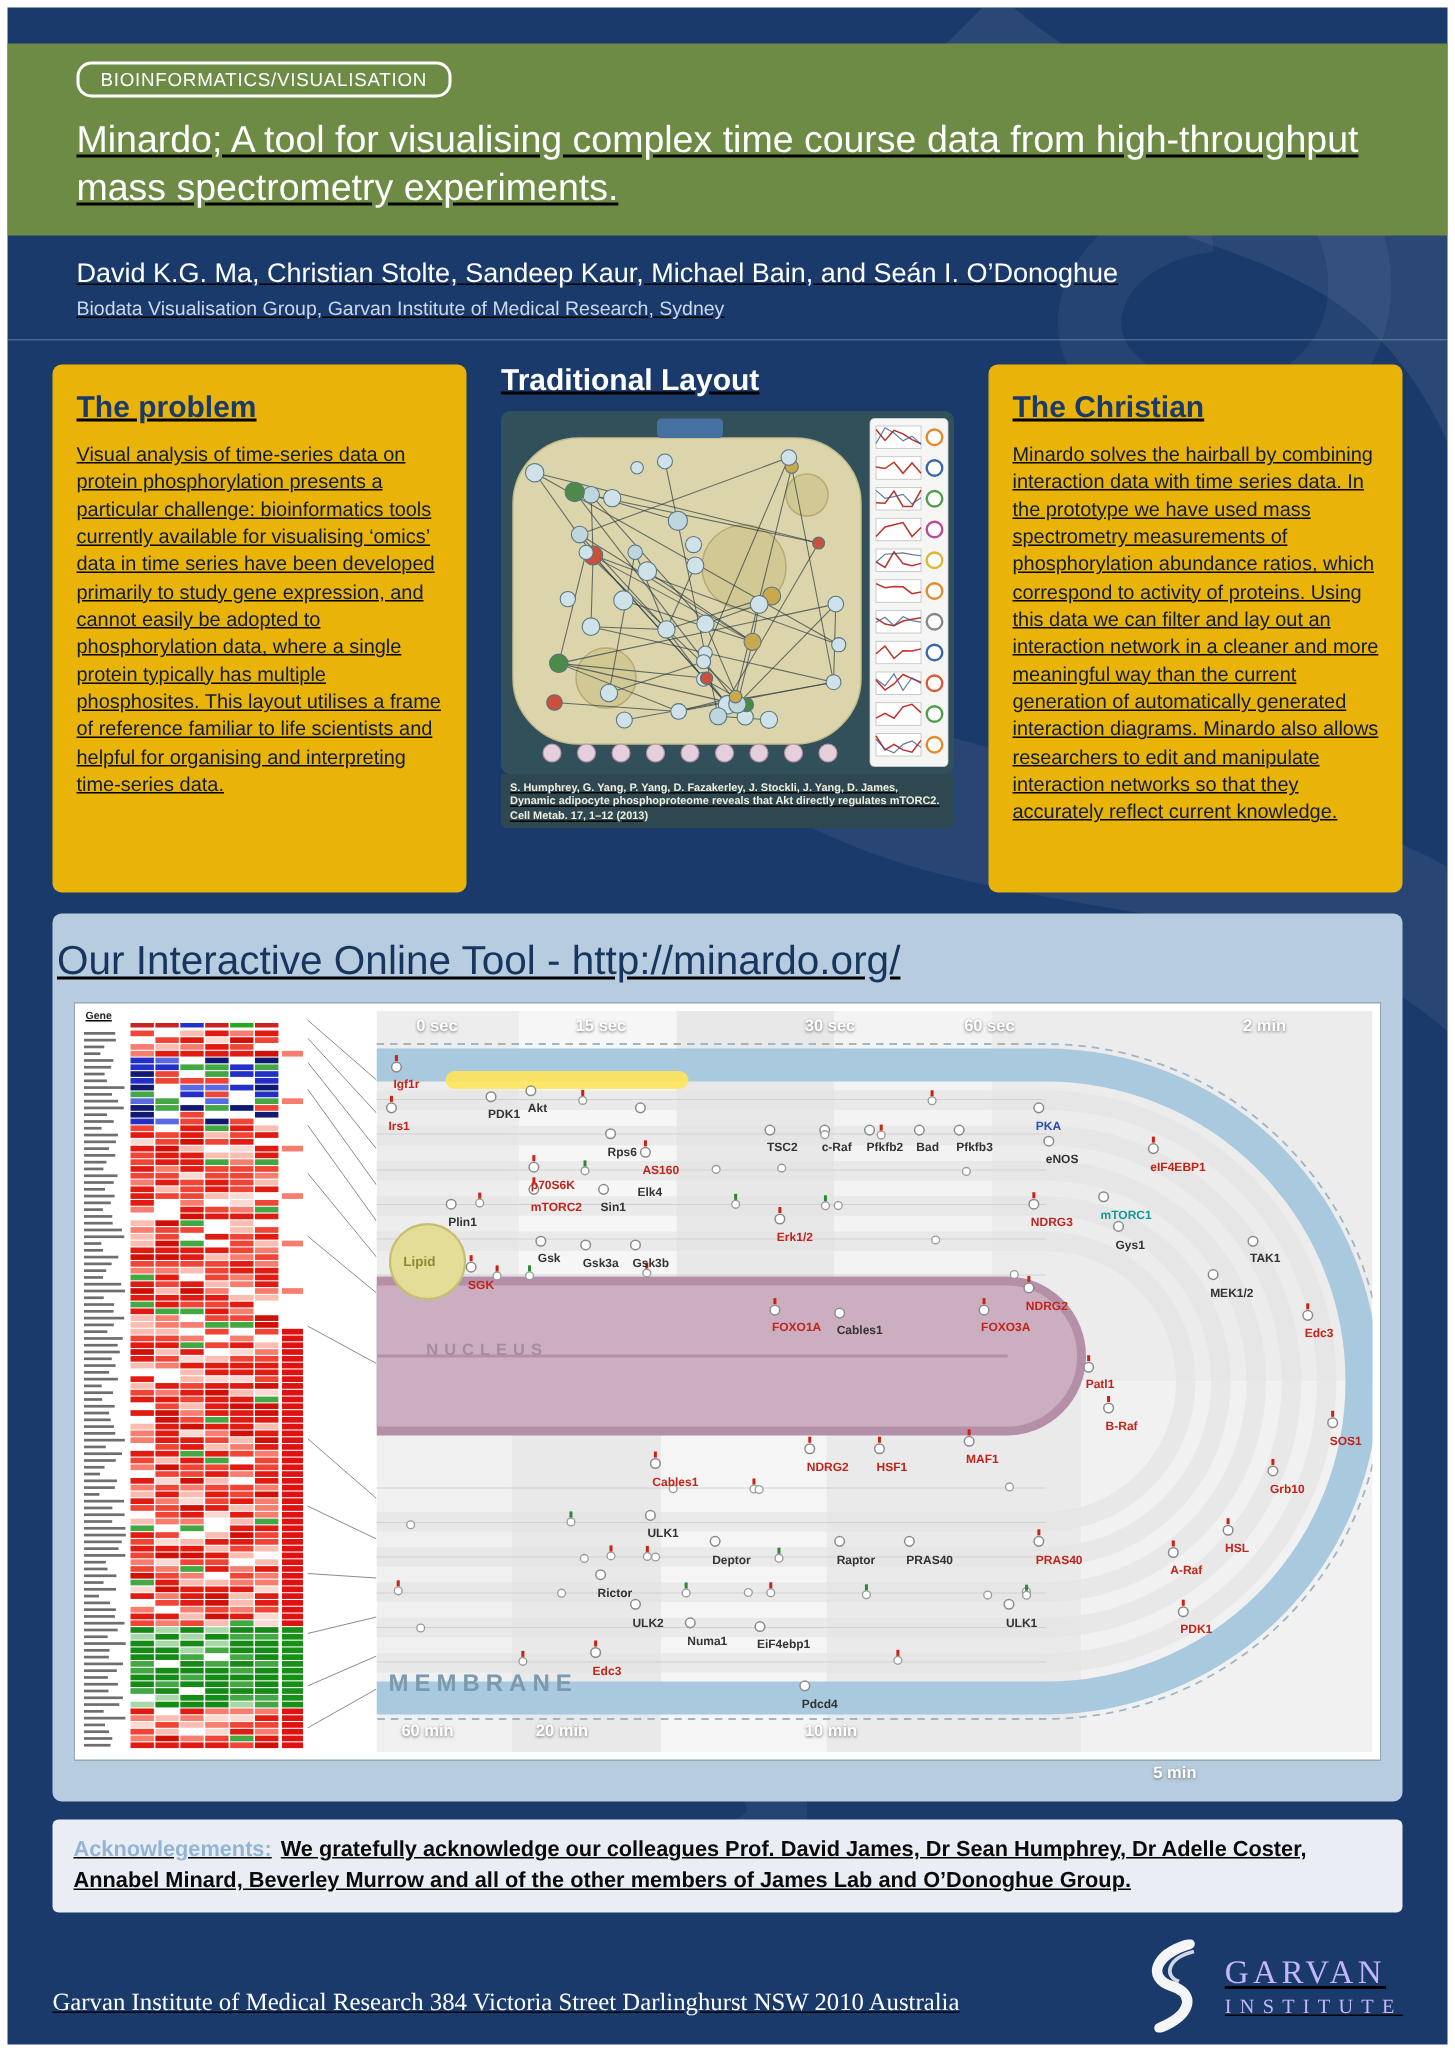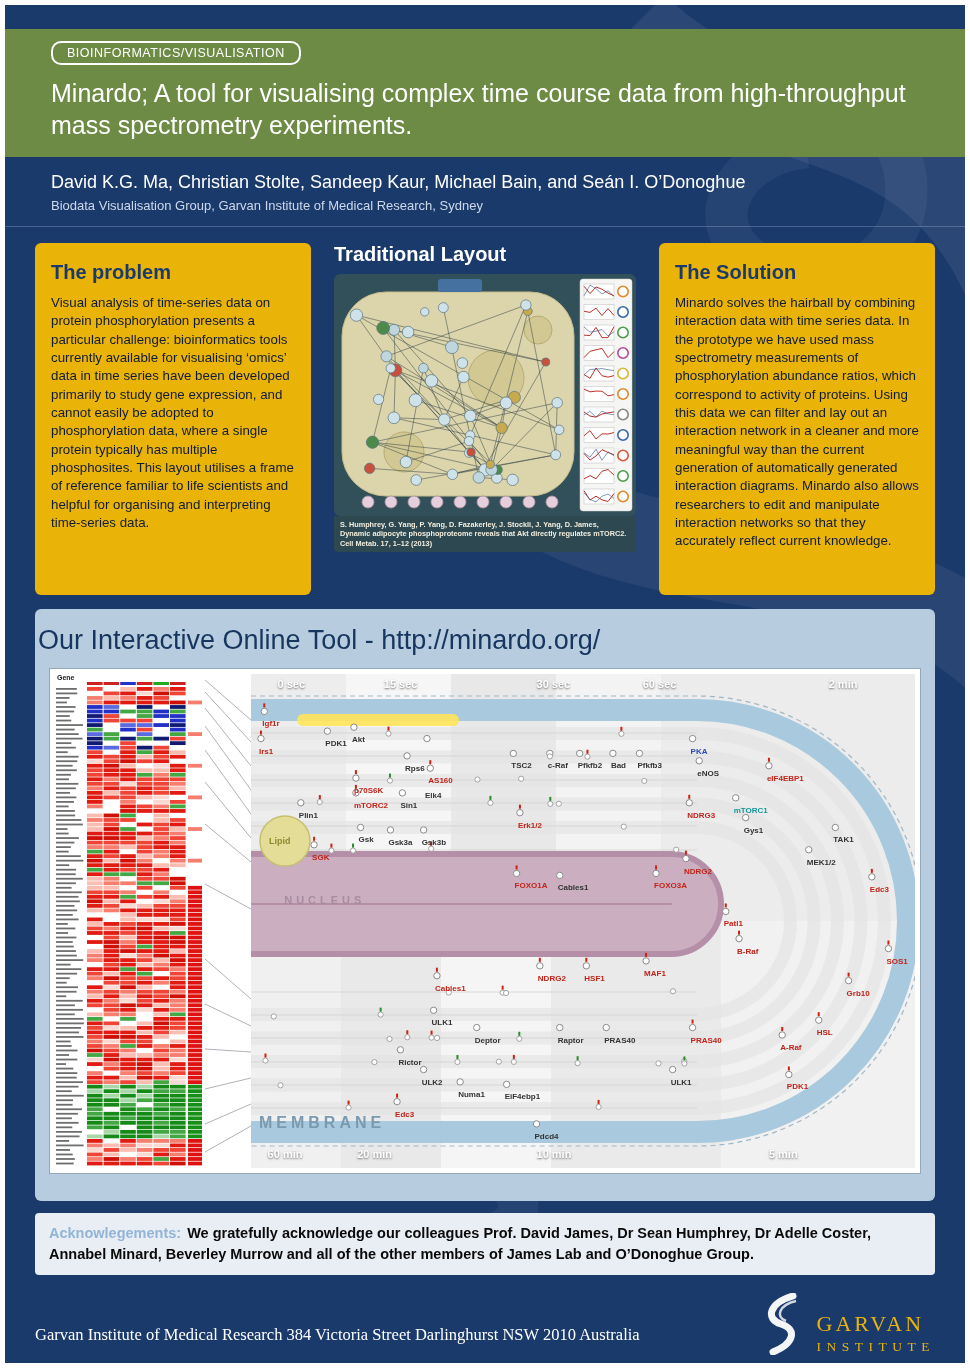--- a/index.html
+++ b/index.html
@@ -1,17 +1,17 @@
 <!DOCTYPE html>
 <html><head>
 <meta charset="utf-8">
 <style>
   html,body{margin:0;padding:0;background:#fff;}
   body{width:970px;height:1368px;font-family:"Liberation Sans",sans-serif;overflow:hidden;}
-  .poster{width:970px;height:1368px;box-sizing:border-box;background:#fff;padding:5px;}
+  .poster{width:970px;height:1368px;box-sizing:border-box;background:#fff;padding:5px;text-decoration:underline;}
   .inner{position:relative;width:100%;height:100%;background:#1b3a6c;overflow:hidden;}
   .watermark{position:absolute;inset:0;width:100%;height:100%;z-index:1;pointer-events:none;}
   .stack{position:relative;z-index:2;}
   .top-strip{height:24px;}
   .green-band{background:#6d8b44;padding:12px 46px 16px;}
   .badge{display:inline-block;border:2px solid #fff;border-radius:10px;padding:3px 14px;color:#fff;font-size:12.5px;letter-spacing:.5px;}
   .title{color:#fff;font-size:25px;font-weight:500;line-height:1.28;margin:12px 0 0;max-width:880px;}
   .authors-block{padding:15px 46px 13px;border-bottom:1px solid rgba(210,225,245,.25);}
   .authors{color:#fff;font-size:18px;}
   .affiliation{color:#ccd9ec;font-size:13px;margin-top:5px;}
@@ -35,21 +35,21 @@
   .c-red{color:#c2241a;} .c-dark{color:#333;} .c-blue{color:#2f4bb5;} .c-teal{color:#12989a;} .c-olive{color:#8b8b30;font-size:9px;}
   .tlabel{position:absolute;color:#fff;font-size:11px;font-weight:700;text-shadow:0 1px 2px rgba(110,110,110,.95);z-index:3;}
   .region{position:absolute;font-weight:700;letter-spacing:4px;z-index:3;}
   .region-nucleus{color:#a78ba0;font-size:11px;}
   .region-membrane{color:#7a9ab0;font-size:16px;}
   .ack{margin:12px 30px 0;background:#e9eef5;border-radius:4px;padding:10px 14px;font-size:14.5px;line-height:1.45;}
   .ack-label{color:#93b4d6;font-weight:700;margin-right:6px;}
   .ack-body{font-weight:700;color:#0a0a0a;}
   footer{display:flex;align-items:flex-end;justify-content:space-between;padding:18px 30px 0;}
   .address{color:#fff;font-family:"Liberation Serif",serif;font-size:16.5px;padding-bottom:10px;}
-  .logo{display:flex;align-items:flex-end;gap:14px;color:#eab308;}
+  .logo{display:flex;align-items:center;gap:14px;color:#c4b5fd;}
   .logo-text .l1{font-family:"Liberation Serif",serif;font-size:22px;letter-spacing:3px;}
   .logo-text .l2{font-family:"Liberation Serif",serif;font-size:13.5px;letter-spacing:5.5px;margin-top:2px;}
 </style>
 </head>
 <body>
 
 <div class="poster">
   <div class="inner">
 
     <svg class="watermark" viewBox="0 0 960 1358" preserveAspectRatio="none">
@@ -232,21 +232,21 @@
                 <circle cx="289" cy="202" r="5.2" fill="#fdfdfd" stroke="#4f9d4f" stroke-width="1.6"></circle>
                 <rect x="250" y="215" width="30" height="15" fill="#fff" stroke="#bbb" stroke-width="0.5"></rect>
                 <polyline points="250,216.66289447713643 256,226.00203123036772 262,222.21977001428604 268,225.9123205030337 274,227.48685005307198 280,219.5825618924573" stroke="#c03028" stroke-width="1" fill="none"></polyline>
                 <polyline points="250,218.8499703342095 256,225.40840379800647 262,227.92124918103218 268,222.21660558041185 274,220.02108255308121 280,224.2564046541229" stroke="#3a5a90" stroke-width="0.8" fill="none" opacity="0.8"></polyline>
                 <circle cx="289" cy="222.5" r="5.2" fill="#fdfdfd" stroke="#e08a2a" stroke-width="1.6"></circle>
               </svg></div>
           <p class="caption">S. Humphrey, G. Yang, P. Yang, D. Fazakerley, J. Stockli, J. Yang, D. James, Dynamic adipocyte phosphoproteome reveals that Akt directly regulates mTORC2. Cell Metab. 17, 1–12 (2013)</p>
         </section>
 
         <section class="panel">
-          <h2>The Solution</h2>
+          <h2>The Christian</h2>
           <p>Minardo solves the hairball by combining interaction data with time series data. In the prototype we have used mass spectrometry measurements of phosphorylation abundance ratios, which correspond to activity of proteins. Using this data we can filter and lay out an interaction network in a cleaner and more meaningful way than the current generation of automatically generated interaction diagrams. Minardo also allows researchers to edit and manipulate interaction networks so that they accurately reflect current knowledge.</p>
         </section>
       </div>
 
       <section class="tool-panel">
         <h2 class="tool-heading">Our Interactive Online Tool - http://minardo.org/</h2>
         <div class="screenshot">
           <div class="heatmap" id="heatmap">
             <div class="hm-head">Gene</div>
           <svg width="150" height="486" viewBox="0 0 150 486">
@@ -1362,21 +1362,21 @@
               <span class="plabel c-red" style="left: 22%; top: 89%;">Edc3</span>
               <span class="plabel c-dark" style="left: 43%; top: 93.5%;">Pdcd4</span>
               <div class="tlabel" style="left: 4%; top: 4px;">0 sec</div>
               <div class="tlabel" style="left: 20%; top: 4px;">15 sec</div>
               <div class="tlabel" style="left: 43%; top: 4px;">30 sec</div>
               <div class="tlabel" style="left: 59%; top: 4px;">60 sec</div>
               <div class="tlabel" style="left: 87%; top: 4px;">2 min</div>
               <div class="tlabel" style="left: 2.5%; top: 474px;">60 min</div>
               <div class="tlabel" style="left: 16%; top: 474px;">20 min</div>
               <div class="tlabel" style="left: 43%; top: 474px;">10 min</div>
-              <div class="tlabel" style="left: 78%; top: 474px;">5 min</div>
+              <div class="tlabel" style="left: 78%; top: 502px;">5 min</div>
               <div class="region region-nucleus" style="left: 5%; top: 44.5%;">NUCLEUS</div>
               <div class="region region-membrane" style="left: 1.2%; top: 89%;">MEMBRANE</div>
             </div>
         </div>
       </section>
 
       <section class="ack">
         <span class="ack-label">Acknowlegements:</span><span class="ack-body">We gratefully acknowledge our colleagues Prof. David James, Dr Sean Humphrey, Dr Adelle Coster, Annabel Minard, Beverley Murrow and all of the other members of James Lab and O’Donoghue Group.</span>
       </section>
 

